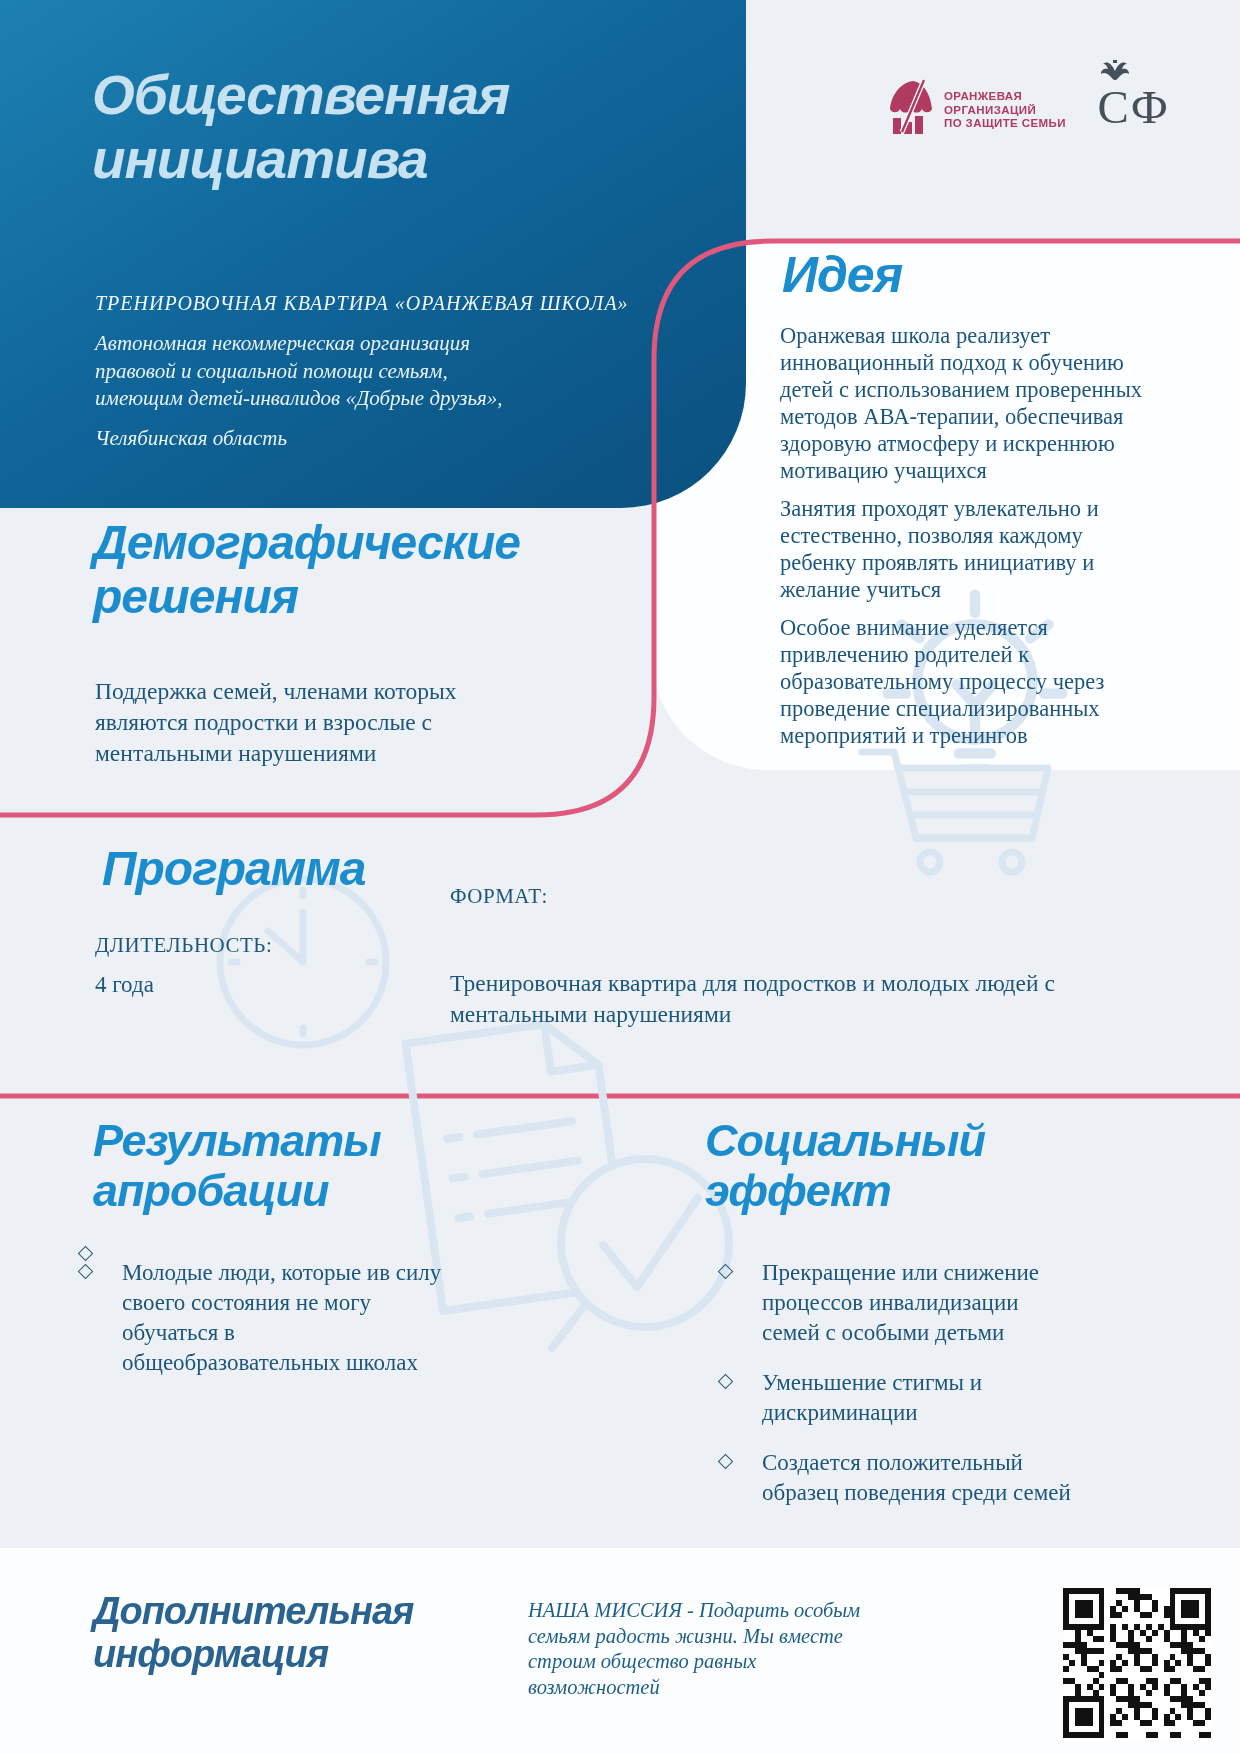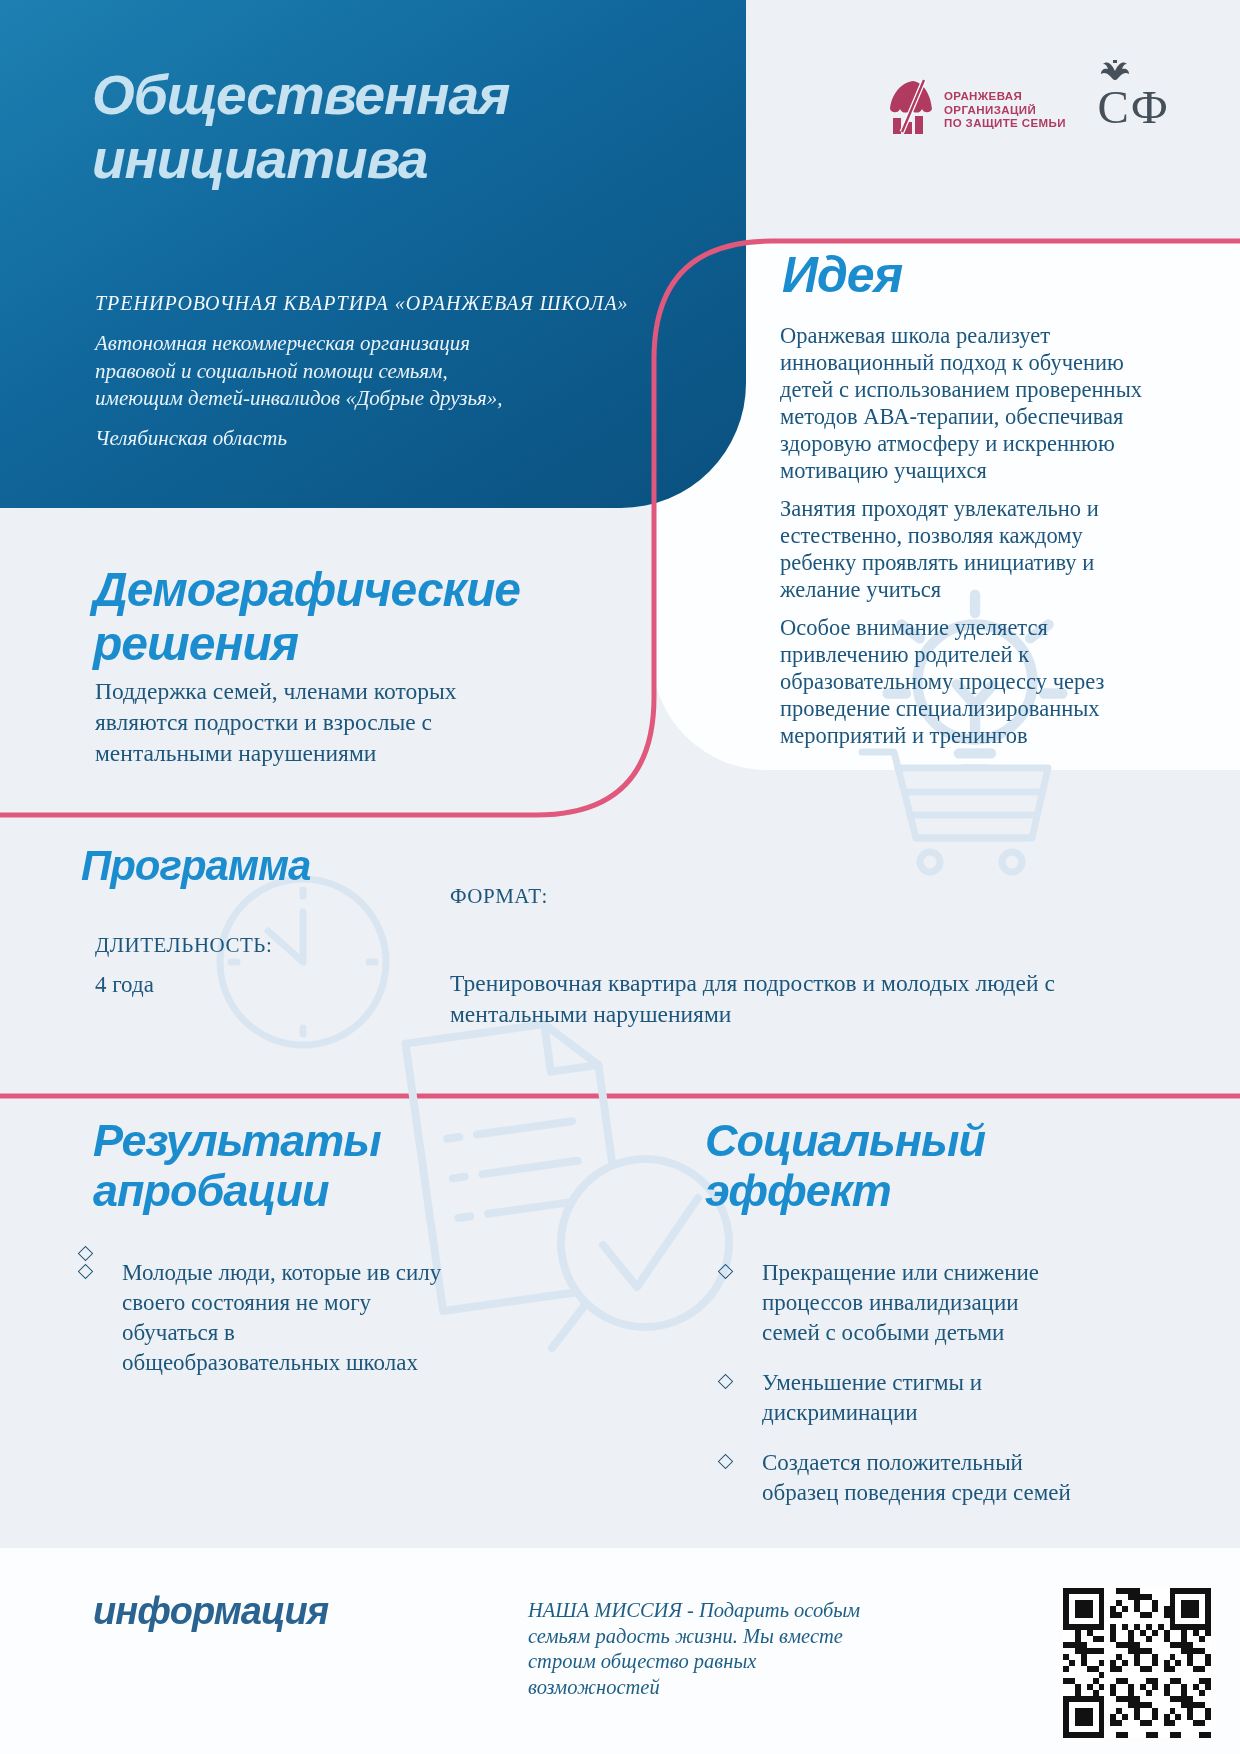--- a/index.html
+++ b/index.html
@@ -57,22 +57,22 @@
   .idea-heading{
     left:782px;top:246px;z-index:5;
     font-style:italic;font-weight:700;font-size:50px;letter-spacing:-1px;color:#1b8ccd;
   }
   .idea-paras{
     left:780px;top:322px;width:372px;z-index:5;
     font-family:"Liberation Serif",serif;font-size:22.5px;line-height:27px;color:#1d567c;
   }
   .idea-paras p{margin:0 0 11px 0;}
   
-  .h-demo{left:93px;top:516px;font-size:48px;margin-top:47px;}
-  .h-prog{left:81px;top:842px;font-size:42px;}
+  .h-demo{left:93px;top:516px;font-size:48px;}
+  .h-prog{left:102px;top:842px;font-size:48px;}
   .h-res{left:93px;top:1116px;font-size:45px;}
   .h-soc{left:705px;top:1116px;font-size:45px;}
   .h-add{left:93px;top:1590px;font-size:38px;color:#2b6390 !important;}
   .h-sec{
     z-index:5;font-style:italic;font-weight:700;line-height:1.12;
     letter-spacing:-1px;color:#1b8ccd;
   }
   .demo-text{
     left:95px;top:676px;width:395px;z-index:5;
     font-family:"Liberation Serif",serif;font-size:23.5px;line-height:31px;color:#1d567c;
@@ -229,20 +229,21 @@
   <div>Социальный</div>
   <div>эффект</div>
 </div>
 <ul class="txt blist soc-list">
   <li><span class="dm"></span><span>Прекращение или снижение процессов инвалидизации семей с особыми детьми</span></li>
   <li><span class="dm"></span><span>Уменьшение стигмы и дискриминации</span></li>
   <li><span class="dm"></span><span>Создается положительный образец поведения среди семей</span></li>
 </ul>
 
 <div class="txt h-sec h-add">
+  <div>Дополнительная</div>
   <div>информация</div>
 </div>
 <div class="txt mission">НАША МИССИЯ - Подарить особым семьям радость жизни. Мы вместе строим общество равных возможностей</div>
 <div class="abs qr" id="qr">
     <i class="on"></i>
     <i class="on"></i>
     <i class="on"></i>
     <i class="on"></i>
     <i class="on"></i>
     <i class="on"></i>

